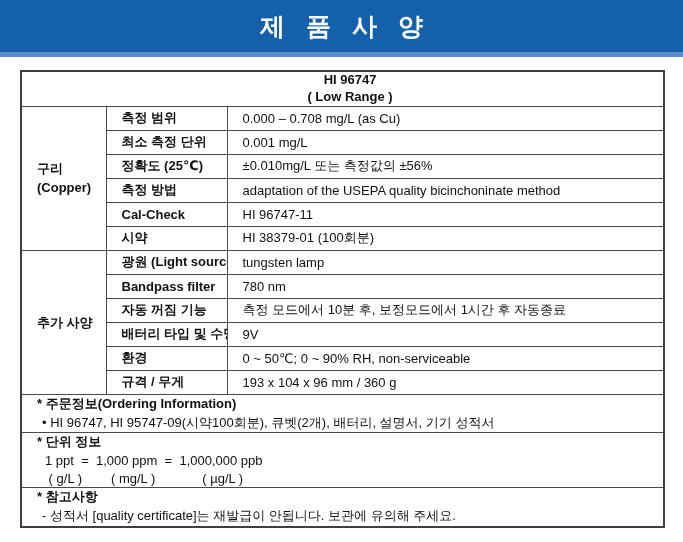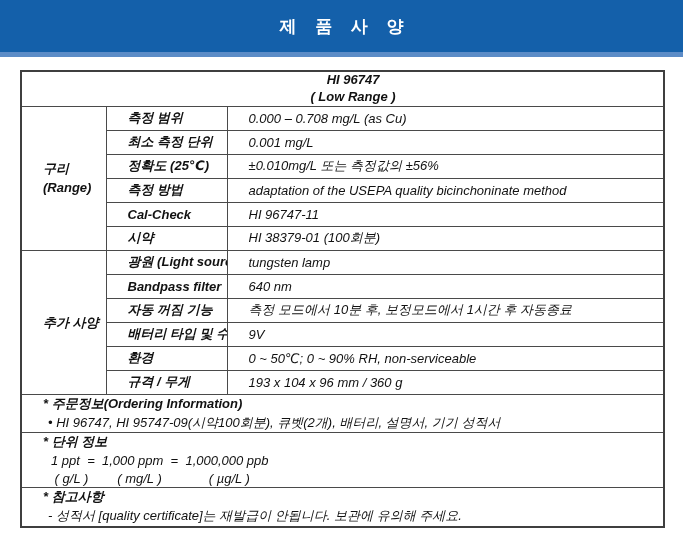--- a/index.html
+++ b/index.html
@@ -7,35 +7,35 @@
     width:683px;height:542px;background:#ffffff;
     font-family:"Liberation Sans","DejaVu Sans",sans-serif;
     color:#111;position:relative;overflow:hidden;
   }
   .banner{
     width:683px;height:52px;background:#1460aa;
     border-bottom:5px solid #5c8cc7;
     display:flex;align-items:center;justify-content:center;
   }
   .banner-title{
-    color:#ffffff;font-weight:bold;font-size:17px;letter-spacing:7px;
+    color:#ffffff;font-weight:bold;font-size:25px;letter-spacing:7px;
     padding-left:7px; 
   }
   table.spec{
     position:absolute;left:20px;top:70px;width:643px;
     border-collapse:collapse;table-layout:fixed;
     border:2px solid #3f3f3f;
     font-size:13px;
   }
   table.spec td{
     border:1px solid #4a4a4a;
-    padding:0 0 0 21px;
+    padding:0 0 0 15px;
     height:23px;
     vertical-align:middle;
-    overflow:hidden;white-space:nowrap;font-style:italic;
+    overflow:hidden;white-space:nowrap;
   }
   td.thead{
     text-align:center;font-weight:bold;height:38px;padding:2px 0;line-height:1.3;
   }
   td.group{
     font-weight:bold;vertical-align:middle;line-height:1.5;
   }
   td.prop{font-weight:bold;}
   td.val{padding-left:11px;}
   col.c1{width:85px;}
@@ -66,21 +66,21 @@
       <tr>
     <td class="thead" colspan="3">
       <div>HI 96747</div>
       <div>( Low Range )</div>
     </td>
   </tr>
 
   <tr>
     <td class="group" rowspan="6">
       <div>구리</div>
-      <div>(Range)</div>
+      <div>(Copper)</div>
     </td>
     <td class="prop">측정 범위</td>
     <td class="val">0.000 – 0.708 mg/L (as Cu)</td>
   </tr>
   <tr>
     <td class="prop">최소 측정 단위</td>
     <td class="val">0.001 mg/L</td>
   </tr>
   <tr>
     <td class="prop">정확도 (25℃)</td>
@@ -101,21 +101,21 @@
 
   <tr>
     <td class="group" rowspan="6">
       <div>추가 사양</div>
     </td>
     <td class="prop">광원 (Light source)</td>
     <td class="val">tungsten lamp</td>
   </tr>
   <tr>
     <td class="prop">Bandpass filter</td>
-    <td class="val">640 nm</td>
+    <td class="val">780 nm</td>
   </tr>
   <tr>
     <td class="prop">자동 꺼짐 기능</td>
     <td class="val">측정 모드에서 10분 후, 보정모드에서 1시간 후 자동종료</td>
   </tr>
   <tr>
     <td class="prop">배터리 타입 및 수명</td>
     <td class="val">9V</td>
   </tr>
   <tr>

